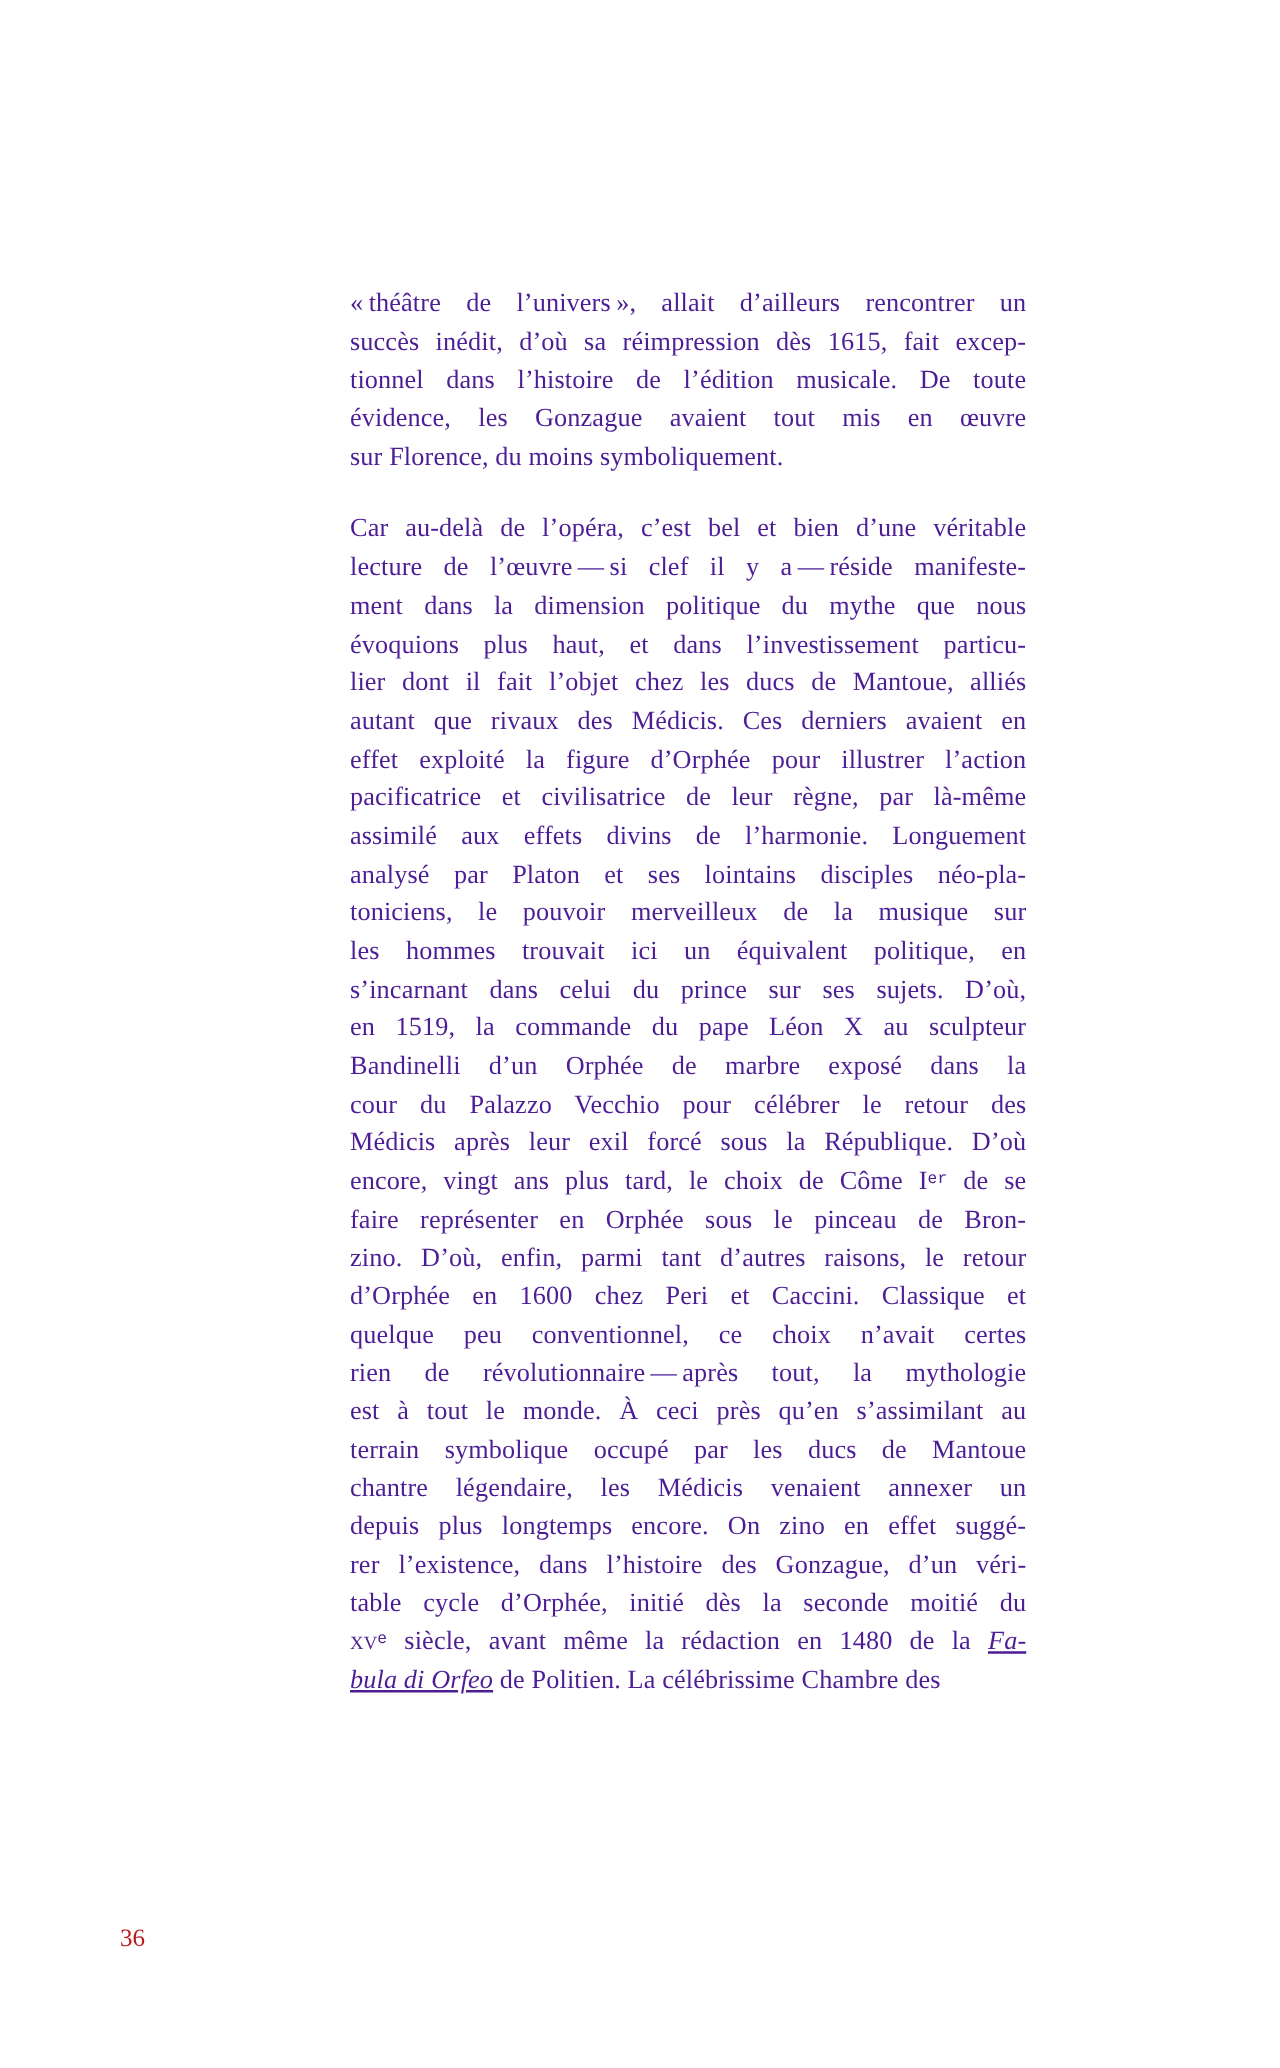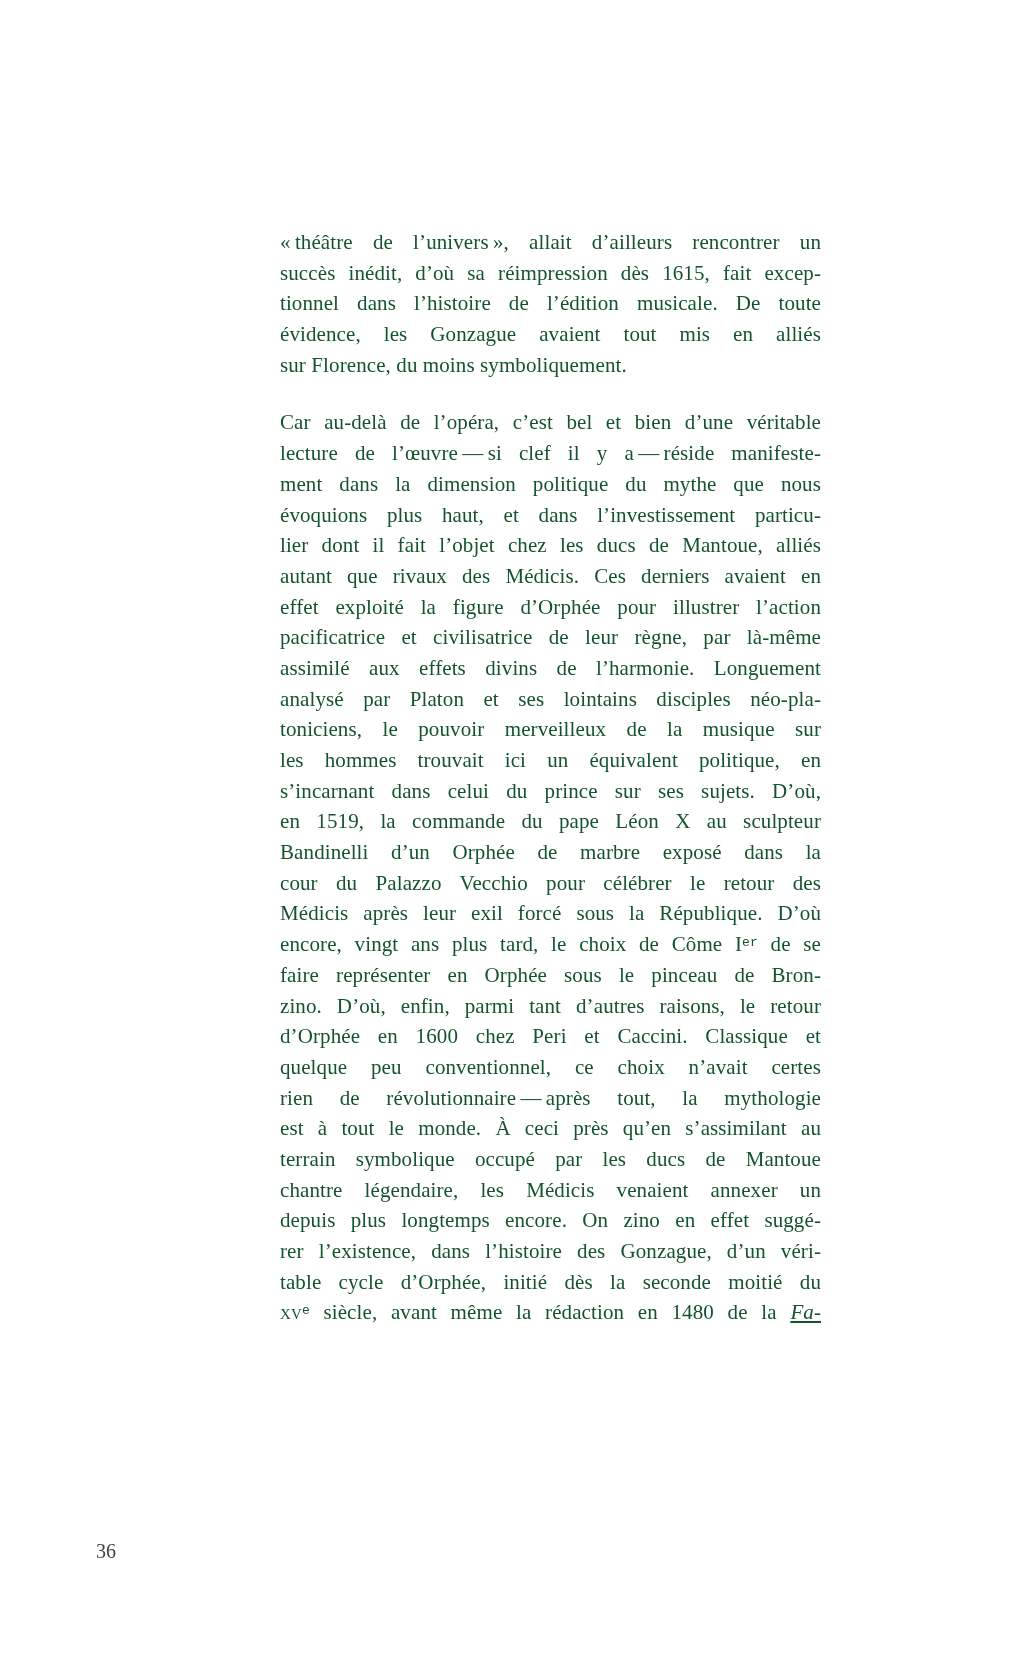--- a/index.html
+++ b/index.html
@@ -46,26 +46,26 @@
     left: 96px;
     top: 1538px;
     font-size: 20px;
     line-height: 26px;
   }
 </style>
 </head>
 <body>
 
 <div class="page" style="background: rgb(255, 255, 255);">
-  <div class="text-block" style="color: #14532d;">
+  <div class="text-block" style="color: #4c1d95;">
     <div class="paragraph para-1">
         <div class="line">« théâtre de l’univers », allait d’ailleurs rencontrer un</div>
         <div class="line">succès inédit, d’où sa réimpression dès 1615, fait excep-</div>
         <div class="line">tionnel dans l’histoire de l’édition musicale. De toute</div>
-        <div class="line">évidence, les Gonzague avaient tout mis en alliés</div>
+        <div class="line">évidence, les Gonzague avaient tout mis en œuvre</div>
         <div class="line last">sur Florence, du moins symboliquement.</div>
       </div>
     <div class="paragraph para-2">
         <div class="line">Car au-delà de l’opéra, c’est bel et bien d’une véritable</div>
         <div class="line">lecture de l’œuvre — si clef il y a — réside manifeste-</div>
         <div class="line">ment dans la dimension politique du mythe que nous</div>
         <div class="line">évoquions plus haut, et dans l’investissement particu-</div>
         <div class="line">lier dont il fait l’objet chez les ducs de Mantoue, alliés</div>
         <div class="line">autant que rivaux des Médicis. Ces derniers avaient en</div>
         <div class="line">effet exploité la figure d’Orphée pour illustrer l’action</div>
@@ -85,16 +85,17 @@
         <div class="line">d’Orphée en 1600 chez Peri et Caccini. Classique et</div>
         <div class="line">quelque peu conventionnel, ce choix n’avait certes</div>
         <div class="line">rien de révolutionnaire — après tout, la mythologie</div>
         <div class="line">est à tout le monde. À ceci près qu’en s’assimilant au</div>
         <div class="line">terrain symbolique occupé par les ducs de Mantoue</div>
         <div class="line">chantre légendaire, les Médicis venaient annexer un</div>
         <div class="line">depuis plus longtemps encore. On zino en effet suggé-</div>
         <div class="line">rer l’existence, dans l’histoire des Gonzague, d’un véri-</div>
         <div class="line">table cycle d’Orphée, initié dès la seconde moitié du</div>
         <div class="line"><span class="sc">xv</span><sup>e</sup> siècle, avant même la rédaction en 1480 de la <em>Fa-</em></div>
+        <div class="line last"><em>bula di Orfeo</em> de Politien. La célébrissime Chambre des</div>
       </div>
   </div>
-  <div class="page-number" style="color: #404040; text-align: right;">36</div>
+  <div class="page-number" style="color: #b91c1c; text-align: right;">36</div>
 </div>
 
 </body></html>

